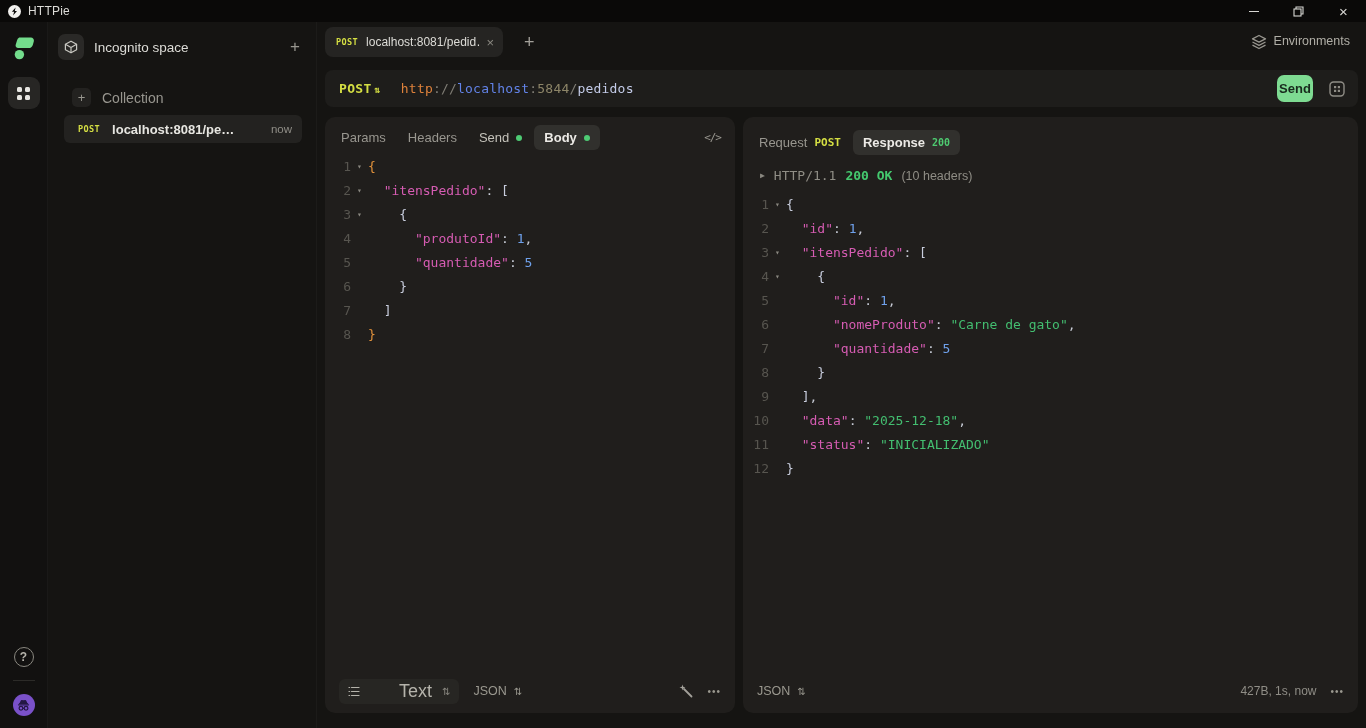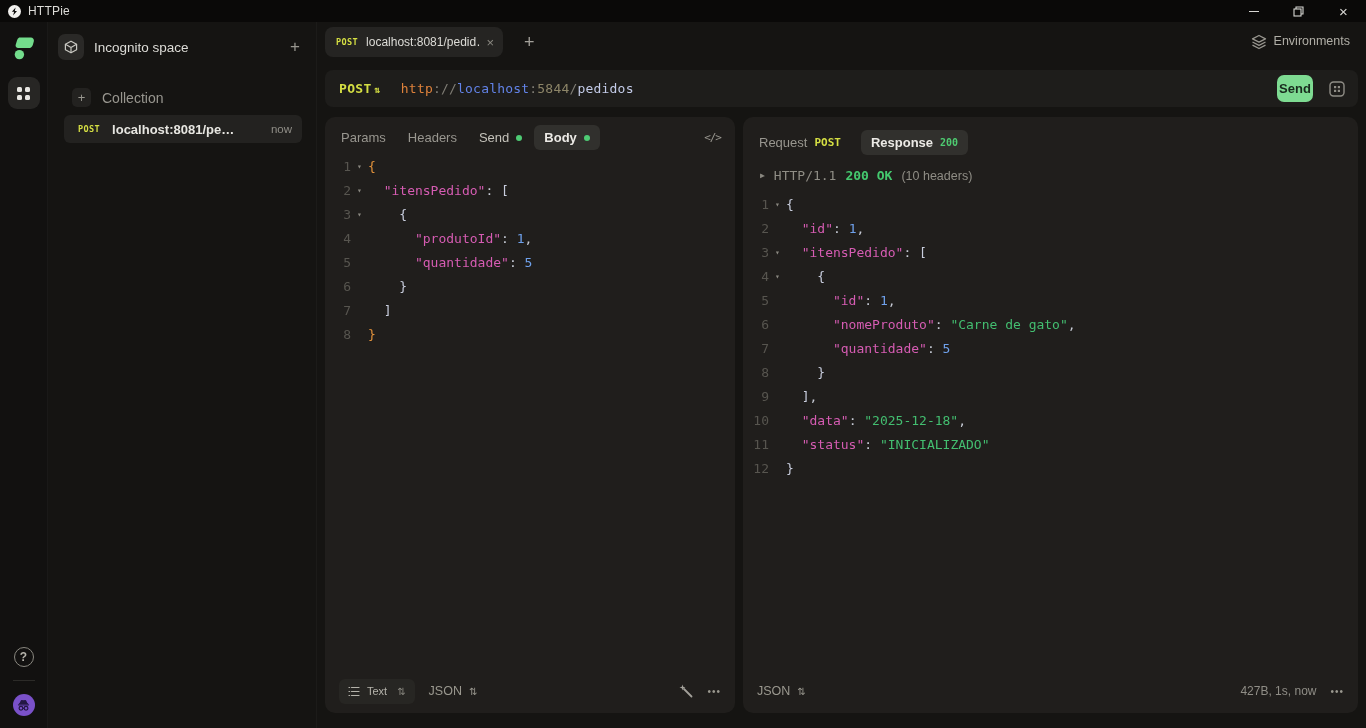--- a/index.html
+++ b/index.html
@@ -77,21 +77,21 @@
   .panel.request { width:410px; }
   .panel.response { flex:1; }
 
   .panel-tabs { display:flex; align-items:center; padding:13px 14px 0 16px; gap:22px; }
   .ptab { color:#98968f; font-size:13px; display:flex; align-items:center; gap:7px; }
   .ptab.lighter { color:#c4c2ba; }
   .ptab.active { background:#31302d; color:#eceae6; font-weight:600; border-radius:6px; padding:5px 10px; margin:-5px -10px; }
   .gdot { width:6px; height:6px; border-radius:50%; background:#4ecb74; display:inline-block; }
   .code-view-icon { margin-left:auto; color:#98968f; font-size:11px; letter-spacing:-1px; }
 
-  .resp-tabs { gap:8px; }
+  .resp-tabs { gap:0; }
   .rtab { display:flex; align-items:center; gap:7px; }
   .rtab .lbl { color:#98968f; font-size:13px; }
   .rtab .meth { color:#d5df43; font-size:11px; font-weight:700; font-family:"DejaVu Sans Mono",monospace; }
   .rtab.active { background:#31302d; border-radius:6px; padding:5px 10px; margin-left:12px; }
   .rtab.active .lbl { color:#eceae6; font-weight:600; }
   .rtab .code-green { color:#4ecb71; font-size:10px; font-weight:700; font-family:"DejaVu Sans Mono",monospace; }
 
   .status-line { display:flex; align-items:center; margin:13px 0 0 17px; gap:9px; }
   .collapse-arrow { color:#8a8880; font-size:8px; }
   .proto { color:#8f8d85; font-size:13px; }
@@ -101,21 +101,21 @@
   .editor { flex:1; margin-top:10px; overflow:hidden; font-family:"DejaVu Sans Mono",monospace; font-size:13px; line-height:24px; }
   .cl { display:flex; }
   .ln { width:26px; text-align:right; color:#57554f; flex:none; }
   .fold { width:17px; text-align:center; color:#8a8880; font-size:8px; flex:none; }
   .code { white-space:pre; }
   .tk-key{color:#d65cb3} .tk-num{color:#6fa1ec} .tk-str{color:#43be70}
   .tk-pun{color:#c6cad4} .tk-bo{color:#e2923b} .tk-bl{color:#c9cede} .tk-pln{color:#c6cad4}
 
   .panel-footer { height:40px; display:flex; align-items:center; padding:0 14px 4px; gap:14px; }
   .type-pill { background:#272623; border-radius:6px; height:25px; display:flex; align-items:center; gap:7px; padding:0 9px; }
-  .type-pill .lbl { color:#b5b3ab; font-size:11px; }
+  .type-pill .lbl { color:#b5b3ab; font-size:18px;margin-left:32px; }
   .select { display:flex; align-items:center; gap:4px; color:#9a988f; font-size:12.5px; }
   .footer-spacer { flex:1; }
   .more-dots { color:#9a988f; font-size:10px; letter-spacing:1px; }
   .meta-text { color:#8f8d86; font-size:12px; }
   svg { display:block; }
 </style>
 </head>
 <body>
 
 <div class="titlebar">

